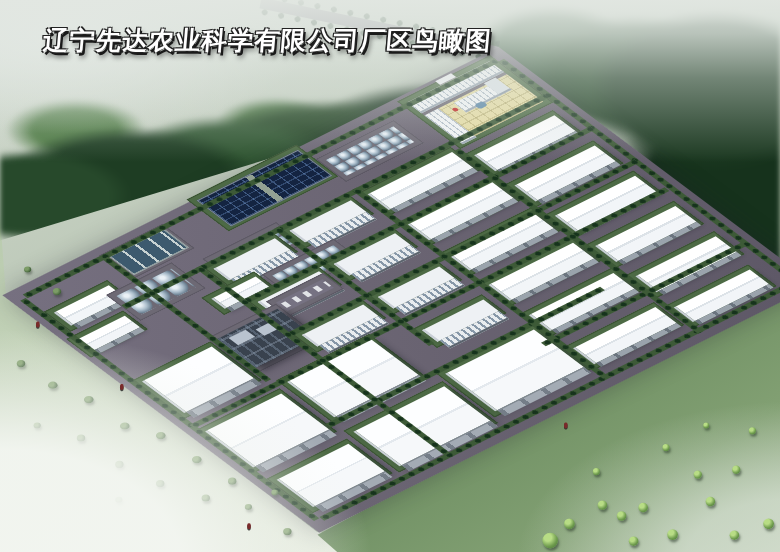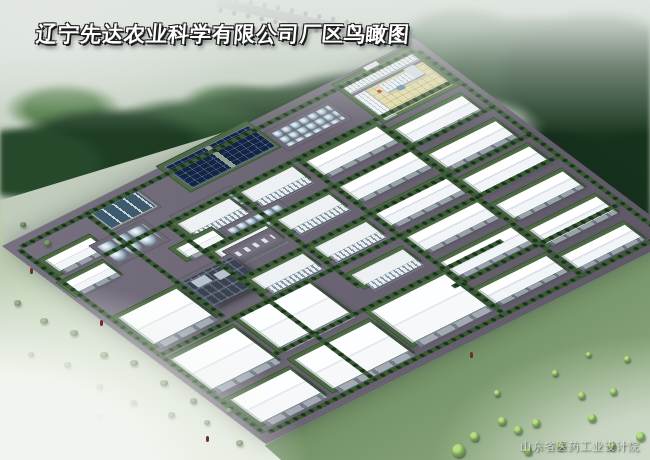--- a/index.html
+++ b/index.html
@@ -371,14 +371,13 @@
       <div class="setree" style="left: 494px; top: 390px; width: 6px; height: 6px;"></div>
       <div class="setree" style="left: 552px; top: 370px; width: 6px; height: 6px;"></div>
       <div class="setree" style="left: 624px; top: 356px; width: 6px; height: 6px;"></div>
       <div class="setree" style="left: 586px; top: 352px; width: 5px; height: 5px;"></div>
       <div class="fig" style="left: 30px; top: 268px;"></div>
       <div class="fig" style="left: 100px; top: 320px;"></div>
       <div class="fig" style="left: 206px; top: 436px;"></div>
       <div class="fig" style="left: 470px; top: 352px;"></div>
     </div>
   <div class="title">辽宁先达农业科学有限公司厂区鸟瞰图</div>
-  <div class="watermark">山东省医药工业设计院</div>
 </div>
 
 </body></html>

